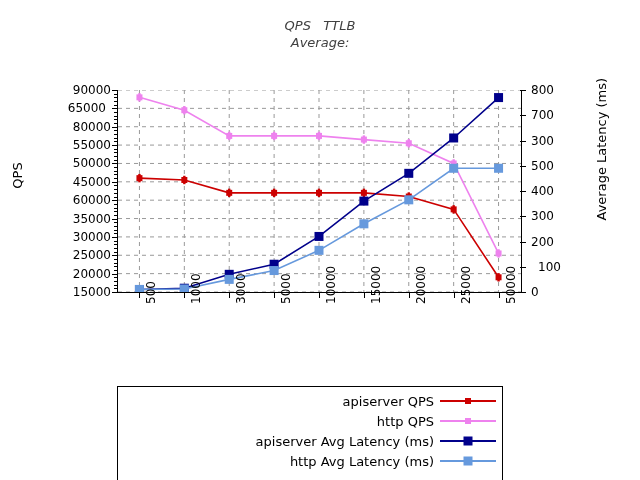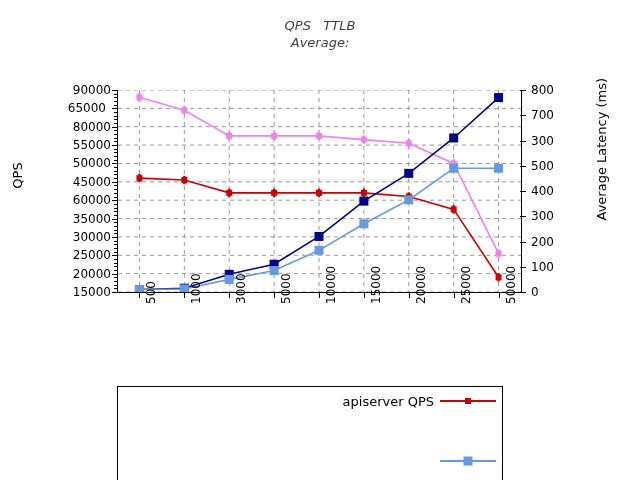--- a/index.html
+++ b/index.html
@@ -335,21 +335,21 @@
       <div class="tickmark" style="left: 114px; top: 108.364px; width: 4px;"></div>
       <div class="tickmark" style="left: 114px; top: 104.691px; width: 4px;"></div>
       <div class="tickmark" style="left: 114px; top: 101.018px; width: 4px;"></div>
       <div class="tickmark" style="left: 114px; top: 97.3455px; width: 4px;"></div>
       <div class="tickmark" style="left: 114px; top: 93.6727px; width: 4px;"></div>
       <div class="tickmark" style="left: 114px; top: 90px; width: 4px;"></div>
     </div>
   <div id="ticks-right">
       <div class="ytick-label ytick-label-right" style="left: 531px; top: 292px;">0</div>
       <div class="tickmark" style="left: 520px; top: 292px; width: 6px;"></div>
-      <div class="ytick-label ytick-label-right" style="left: 531px; top: 266.75px;">100</div>
+      <div class="ytick-label ytick-label-right" style="left: 531px; top: 266.75px; text-align: right;">100</div>
       <div class="tickmark" style="left: 520px; top: 266.75px; width: 6px;"></div>
       <div class="ytick-label ytick-label-right" style="left: 531px; top: 241.5px;">200</div>
       <div class="tickmark" style="left: 520px; top: 241.5px; width: 6px;"></div>
       <div class="ytick-label ytick-label-right" style="left: 531px; top: 216.25px;">300</div>
       <div class="tickmark" style="left: 520px; top: 216.25px; width: 6px;"></div>
       <div class="ytick-label ytick-label-right" style="left: 531px; top: 191px;">400</div>
       <div class="tickmark" style="left: 520px; top: 191px; width: 6px;"></div>
       <div class="ytick-label ytick-label-right" style="left: 531px; top: 165.75px;">500</div>
       <div class="tickmark" style="left: 520px; top: 165.75px; width: 6px;"></div>
       <div class="ytick-label ytick-label-right" style="left: 531px; top: 140.5px;">300</div>
@@ -382,20 +382,35 @@
     </div>
 
   <div id="legend">
       <div class="legend-row" style="top: 4px;">
         <span class="legend-text">apiserver QPS</span>
         <span class="legend-swatch">
           <span class="lsline" style="background: rgb(204, 0, 0);"></span>
           <span class="lsmark mk-dot" style="background: rgb(204, 0, 0); position: absolute;"></span>
         </span>
       </div>
+      <div class="legend-row" style="top: 24px;">
+        <span class="legend-text">http QPS</span>
+        <span class="legend-swatch">
+          <span class="lsline" style="background: rgb(238, 130, 238);"></span>
+          <span class="lsmark mk-dot" style="background: rgb(238, 130, 238); position: absolute;"></span>
+        </span>
+      </div>
+      <div class="legend-row" style="top: 44px;">
+        <span class="legend-text">apiserver Avg Latency (ms)</span>
+        <span class="legend-swatch">
+          <span class="lsline" style="background: rgb(0, 0, 139);"></span>
+          <span class="lsmark mk-sq" style="background: rgb(0, 0, 139); position: absolute;"></span>
+        </span>
+      </div>
       <div class="legend-row" style="top: 64px;">
+        <span class="legend-text">http Avg Latency (ms)</span>
         <span class="legend-swatch">
           <span class="lsline" style="background: rgb(102, 153, 221);"></span>
           <span class="lsmark mk-sq" style="background: rgb(102, 153, 221); position: absolute;"></span>
         </span>
       </div>
     </div>
 </div>
 
 </body></html>

